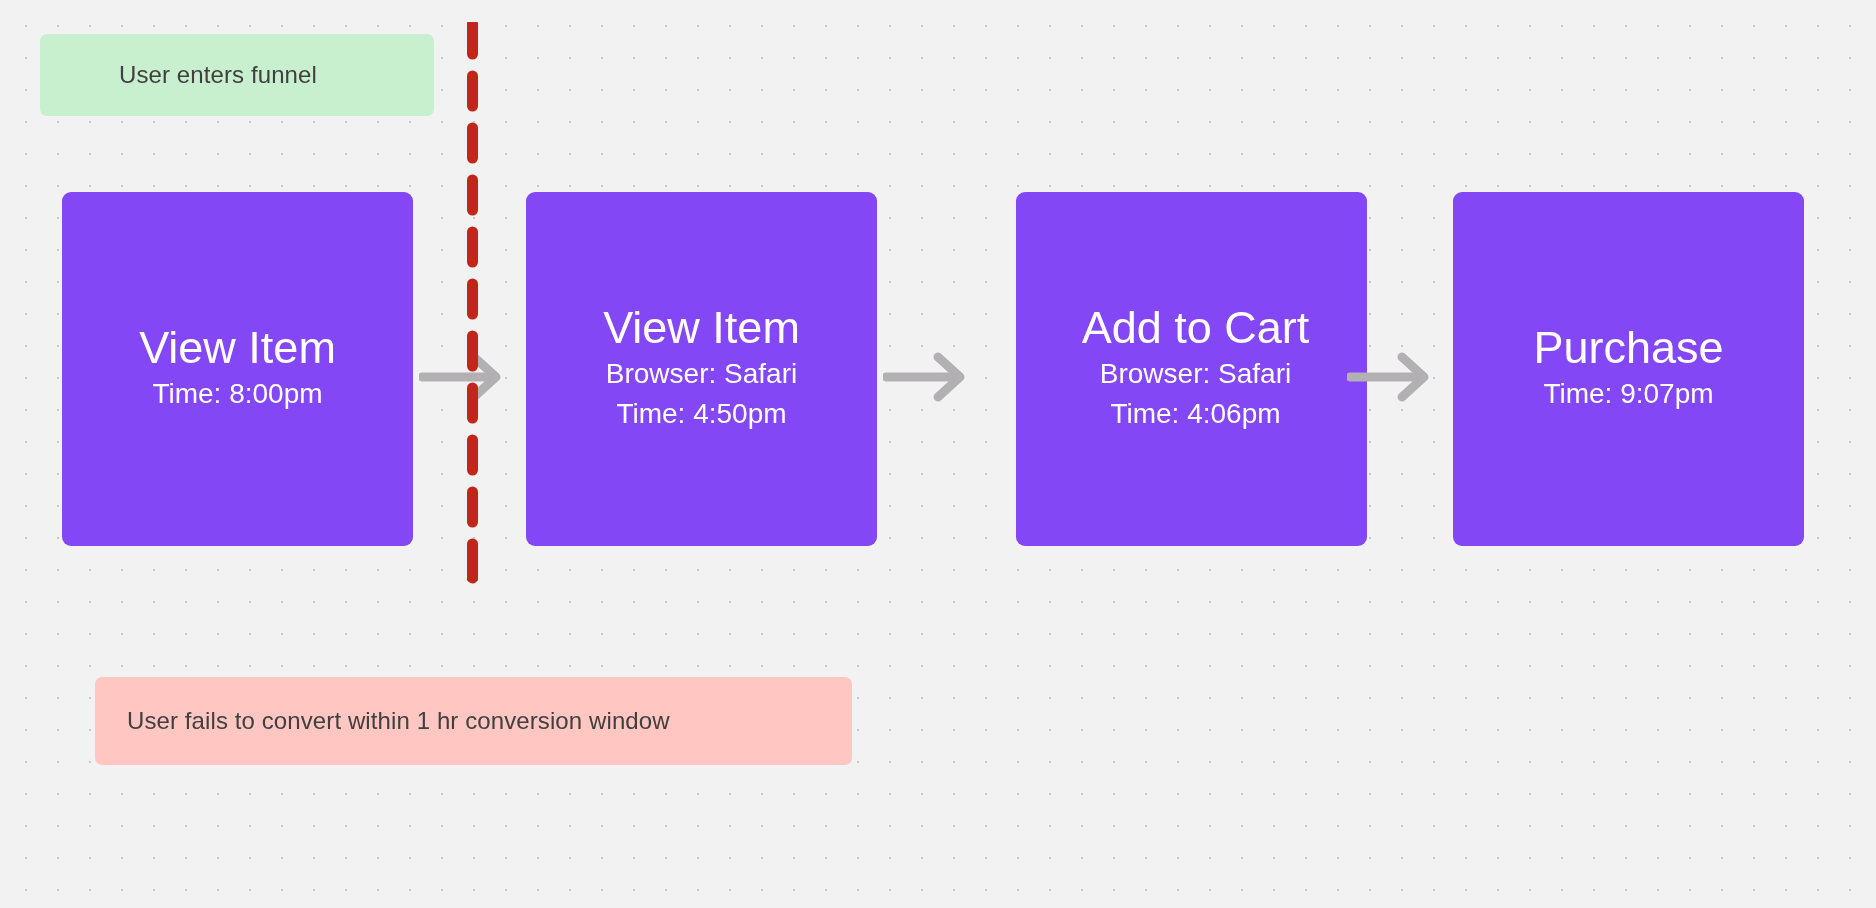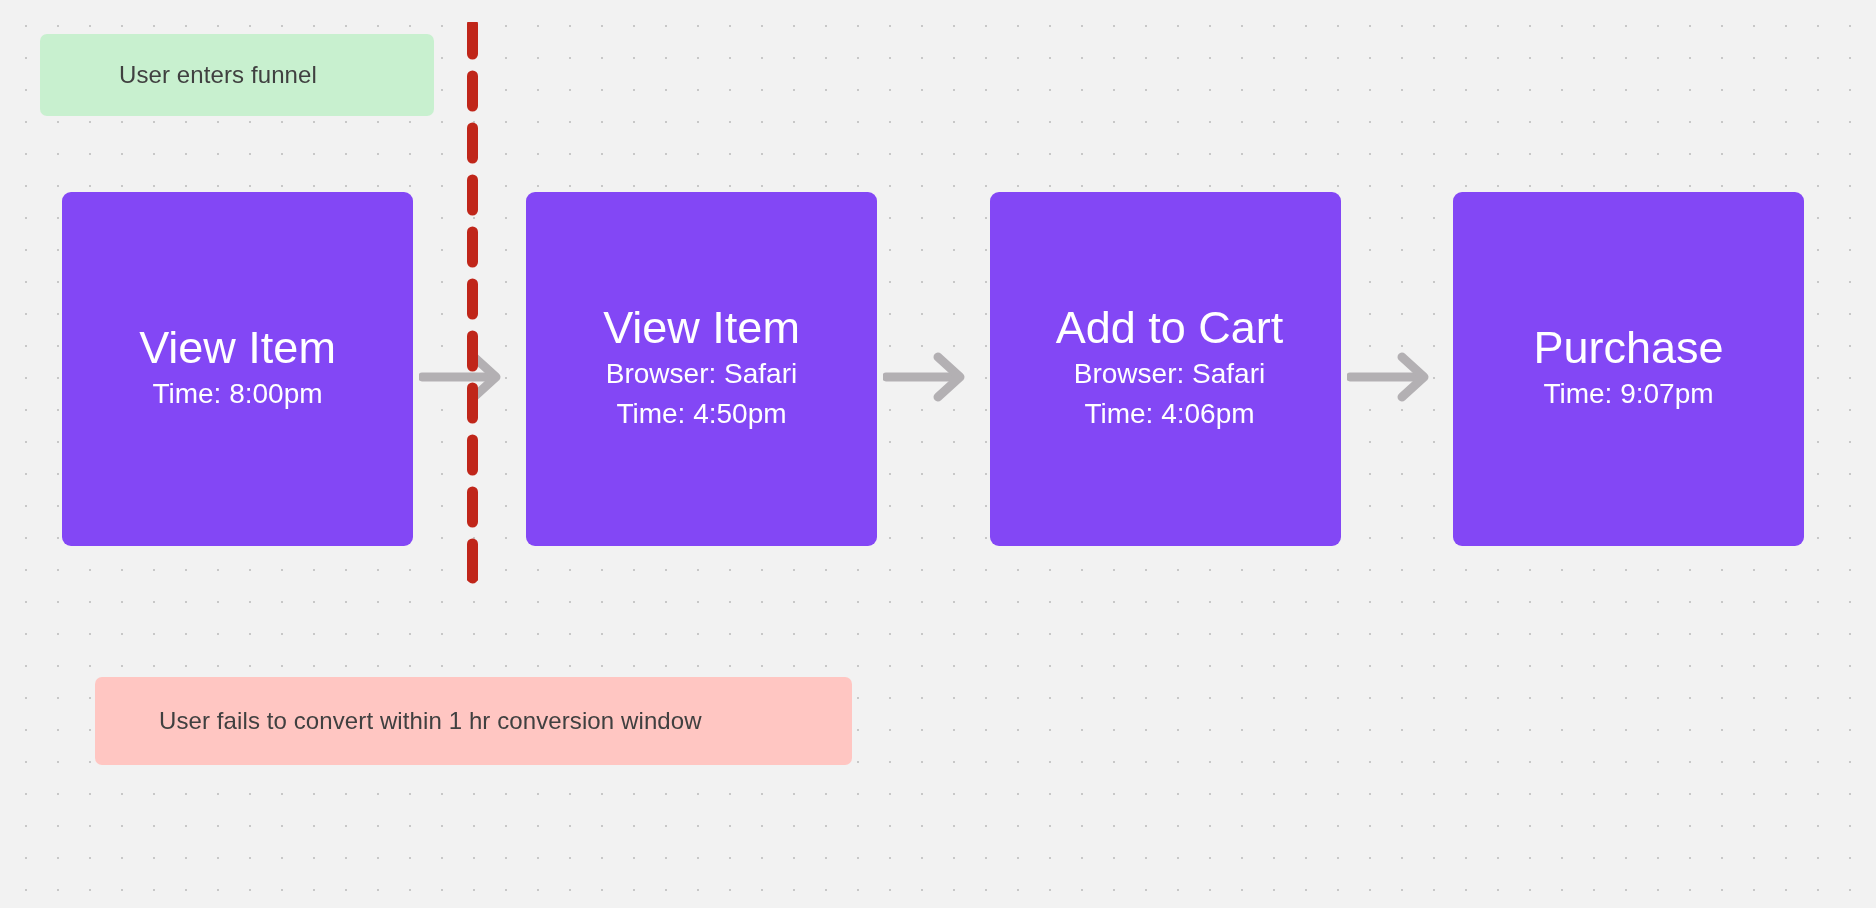--- a/index.html
+++ b/index.html
@@ -47,21 +47,21 @@
     background-color: #c8f0cf;
     padding-left: 79px;
   }
 
   #note-fail {
     left: 95px;
     top: 677px;
     width: 757px;
     height: 88px;
     background-color: #ffc6c2;
-    padding-left: 64px;
+    padding-left: 32px;
   }
 
   
   .step-node {
     position: absolute;
     top: 192px;
     width: 351px;
     height: 354px;
     background-color: #8347f5;
     border-radius: 9px;
@@ -80,21 +80,21 @@
   }
   .step-meta {
     font-size: 28px;
     color: #ffffff;
     line-height: 1.42;
     white-space: nowrap;
   }
 
   #step-0 { left: 62px;   }
   #step-1 { left: 526px;  }
-  #step-2 { left: 990px; padding-left: 8px;  }
+  #step-2 { left: 1016px; padding-left: 8px;  }
   #step-3 { left: 1453px; }
 
   
   .h-arrow {
     position: absolute;
     top: 349px;
     width: 86px;
     height: 56px;
   }
   #h-arrow-0 { left: 419px;  }

